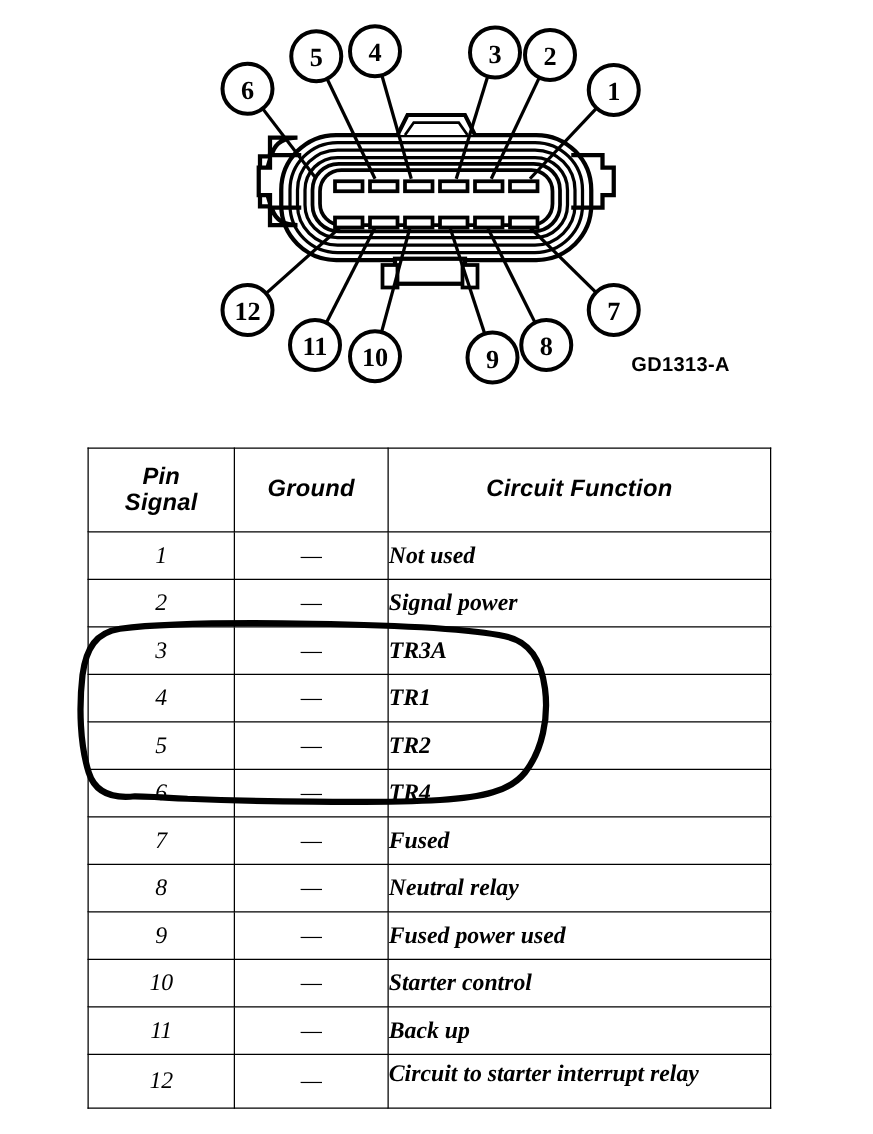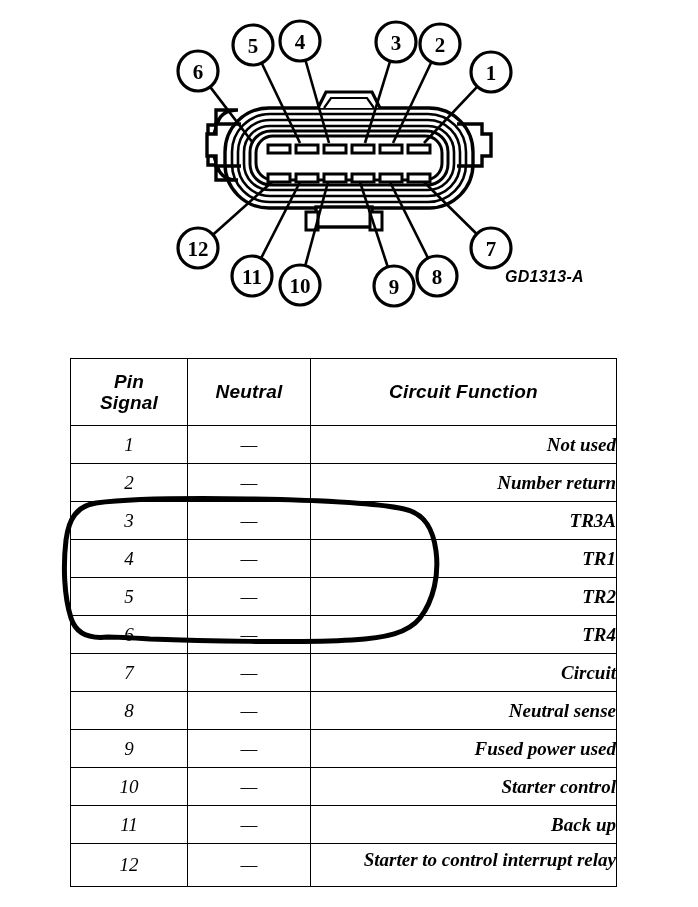--- a/index.html
+++ b/index.html
@@ -36,27 +36,26 @@
     font-weight: bold;
     font-size: 21px;
     text-anchor: middle;
     dominant-baseline: central;
     fill: #000000;
   }
 
   #figure-id {
     position: absolute;
     left: 505px;
-    top: 268px;
+    top: 284px;
     font-family: "Liberation Sans", sans-serif;
     font-weight: bold;
     font-size: 16px;
     letter-spacing: 0.3px;
     white-space: nowrap;
-    font-style: italic;
   }
 
   
   #pin-table-wrap {
     position: absolute;
     left: 70px;
     top: 358px;
     width: 546px;
     font-style: italic;
   }
@@ -98,21 +97,21 @@
     text-align: center;
     font-weight: normal;
     font-size: 19px;
   }
   td.circ-cell {
     text-align: center;
     font-size: 19px;
     letter-spacing: 0;
   }
   td.func-cell {
-    text-align: right;
+    text-align: left;
     padding-left: 9px;
     font-weight: bold;
     font-size: 19px;
     line-height: 1.15;
   }
   tr.tall-row td { height: 58px; }
   tr.tall-row td.func-cell { vertical-align: top; padding-top: 5px; }
 
   
   #annotation-layer {
@@ -254,34 +253,34 @@
       <col class="c-pin">
         <col class="c-circ">
         <col class="c-func">
     </colgroup>
     <thead>
       <tr>
         <th>
           <span>Pin</span><br>
           <span>Signal</span>
         </th>
-        <th>Neutral</th>
+        <th>Ground</th>
         <th class="func-head">Circuit Function</th>
       </tr>
     </thead>
     <tbody id="pin-table-body">
         <tr>
           <td class="pin-cell">1</td>
           <td class="circ-cell">—</td>
           <td class="func-cell">Not used</td>
         </tr>
         <tr>
           <td class="pin-cell">2</td>
           <td class="circ-cell">—</td>
-          <td class="func-cell">Number return</td>
+          <td class="func-cell">Signal power</td>
         </tr>
         <tr>
           <td class="pin-cell">3</td>
           <td class="circ-cell">—</td>
           <td class="func-cell">TR3A</td>
         </tr>
         <tr>
           <td class="pin-cell">4</td>
           <td class="circ-cell">—</td>
           <td class="func-cell">TR1</td>
@@ -292,46 +291,46 @@
           <td class="func-cell">TR2</td>
         </tr>
         <tr>
           <td class="pin-cell">6</td>
           <td class="circ-cell">—</td>
           <td class="func-cell">TR4</td>
         </tr>
         <tr>
           <td class="pin-cell">7</td>
           <td class="circ-cell">—</td>
-          <td class="func-cell">Circuit</td>
+          <td class="func-cell">Fused</td>
         </tr>
         <tr>
           <td class="pin-cell">8</td>
           <td class="circ-cell">—</td>
-          <td class="func-cell">Neutral sense</td>
+          <td class="func-cell">Neutral relay</td>
         </tr>
         <tr>
           <td class="pin-cell">9</td>
           <td class="circ-cell">—</td>
           <td class="func-cell">Fused power used</td>
         </tr>
         <tr>
           <td class="pin-cell">10</td>
           <td class="circ-cell">—</td>
           <td class="func-cell">Starter control</td>
         </tr>
         <tr>
           <td class="pin-cell">11</td>
           <td class="circ-cell">—</td>
           <td class="func-cell">Back up</td>
         </tr>
         <tr class="tall-row">
           <td class="pin-cell">12</td>
           <td class="circ-cell">—</td>
-          <td class="func-cell">Starter to control interrupt relay</td>
+          <td class="func-cell">Circuit to starter interrupt relay</td>
         </tr>
       </tbody>
   </table>
 </div>
 
 <svg id="annotation-layer">
   <path id="annotation-oval" d="M 108 637
            C 90 639, 76 634, 71 618
            C 64 596, 63 566, 66 540
            C 69 518, 77 506, 96 503

